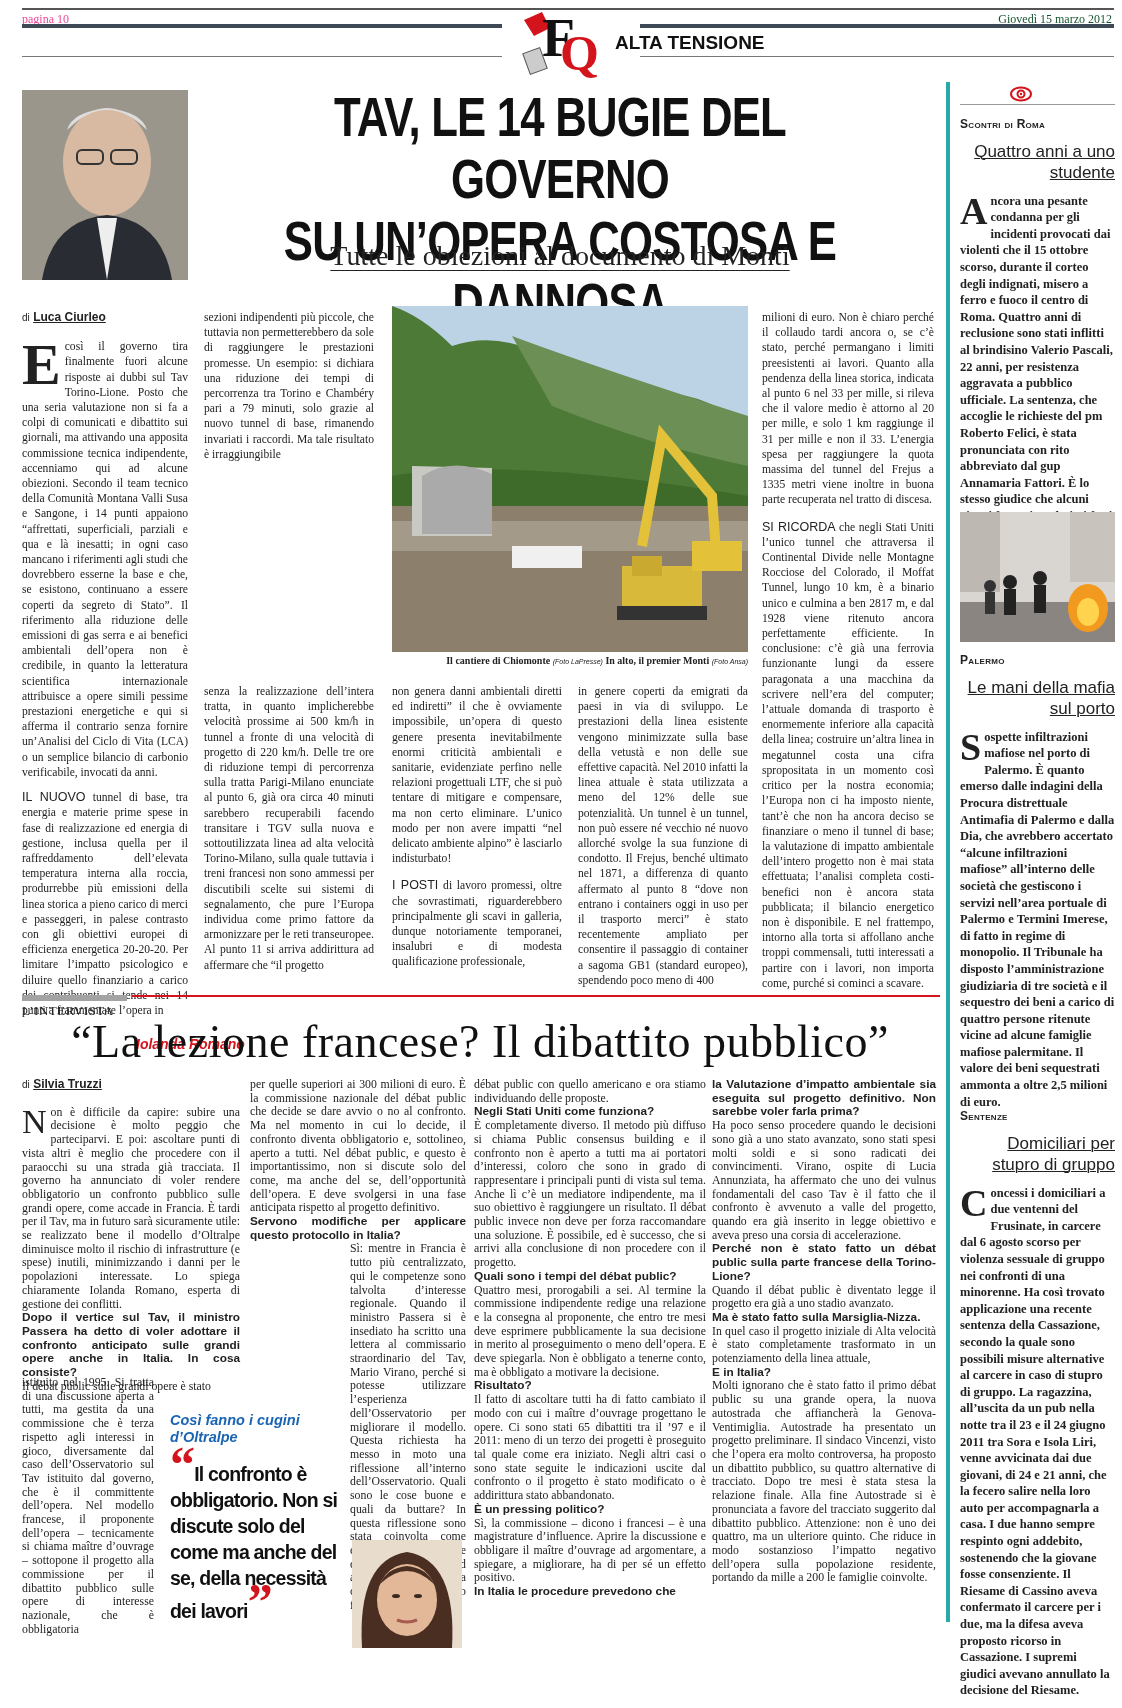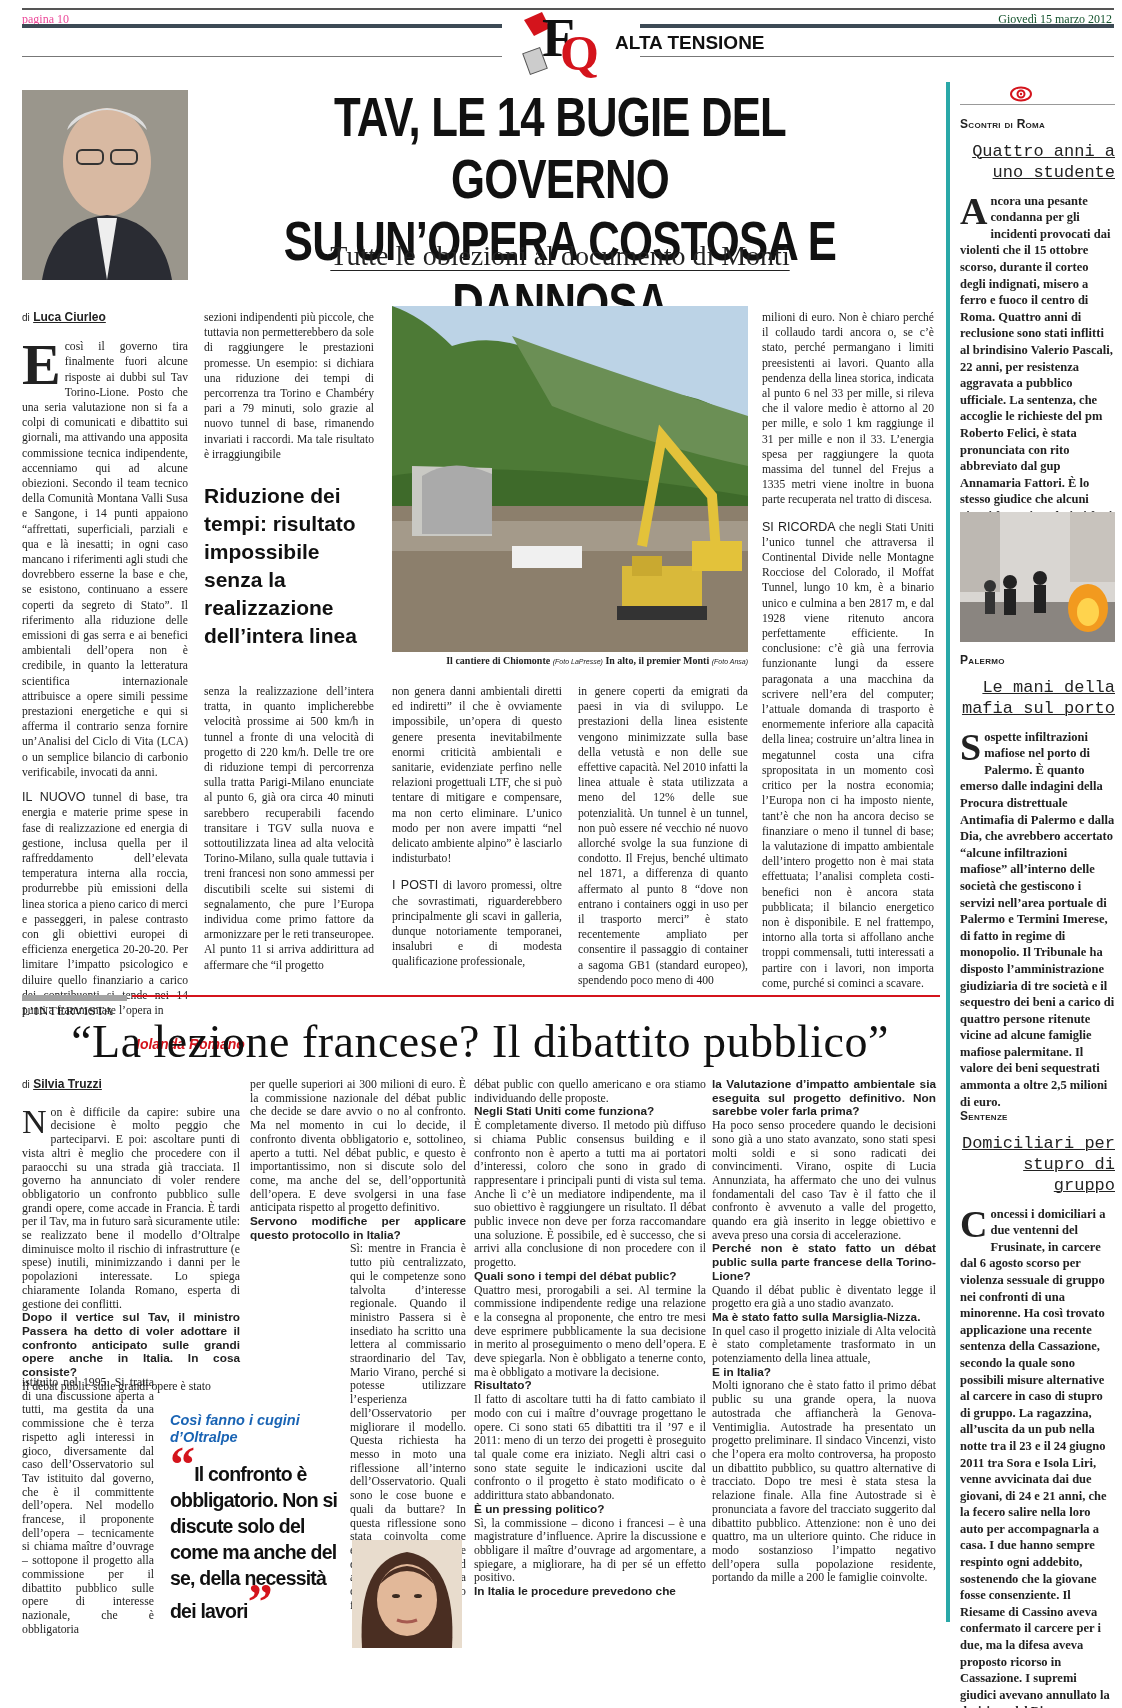--- a/index.html
+++ b/index.html
@@ -23,21 +23,21 @@
 .byline span{text-decoration:underline}
 .dropcap{float:left;font-size:58px;line-height:48px;margin:2px 4px 0 0;font-weight:bold;font-family:"Liberation Serif",serif}
 .lead{font-family:"Liberation Sans",sans-serif;font-weight:normal;font-size:12.5px}
 .pullq{font-family:"Liberation Sans",sans-serif;font-weight:bold;font-size:21px;line-height:28px;color:#111}
 .photo{left:392px;top:306px;width:356px;height:346px;overflow:hidden}
 .caption{left:392px;top:655px;width:356px;font-size:10px;text-align:right;font-weight:bold}
 .caption i{font-weight:normal;font-size:7px;font-family:"Liberation Sans",sans-serif}
 .sidebar-bar{left:946px;top:82px;width:4px;height:1540px;background:#2aa8a8}
 .sb{left:960px;width:155px;font-size:12.5px;line-height:16.6px;font-weight:bold;color:#222}
 .sb-kicker{font-family:"Liberation Sans",sans-serif;font-weight:bold;font-size:12px;font-variant:small-caps;letter-spacing:0.3px}
-.sb-title{font-family:Liberation Mono, monospace;font-size:17px;text-align:right;text-decoration:underline;text-decoration-thickness:1px;font-weight:normal;line-height:21px;color:#222}
+.sb-title{font-family:Liberation Sans, sans-serif;font-size:17px;text-align:right;text-decoration:underline;text-decoration-thickness:1px;font-weight:normal;line-height:21px;color:#222}
 .sb-drop{float:left;font-size:38px;line-height:32px;margin:2px 3px 0 0}
 .eye{left:1010px;top:86px;width:22px;height:16px}
 .sbline{left:960px;top:104px;width:155px;height:1px;background:#999}
 .riot{left:960px;top:512px;width:155px;height:130px;overflow:hidden;background:#cfcfcf}
 .interv-tag{left:22px;top:995px;width:105px;height:15px;border-top:6px solid #a3a3a3}
 .interv-tag span{font-size:13px;letter-spacing:0.5px}
 .interv-name{left:136px;top:1036px;font-family:"Liberation Sans",sans-serif;font-weight:bold;font-style:italic;font-size:14px;color:#d4141c}
 .redline{left:132px;top:995px;width:808px;height:2px;background:#d4141c}
 .int-head{left:30px;top:1015px;width:900px;text-align:center;font-size:46px;line-height:54px;color:#111;letter-spacing:0.5px}
 .col2{font-size:11.8px;line-height:13.7px;text-align:justify;color:#222}
@@ -85,21 +85,20 @@
 <div class="abs subhead">Tutte le obiezioni al documento di Monti</div>
 
 <div class="abs col" style="left:22px;top:310px;width:166px">
   <div class="byline"><span style="text-decoration:none;font-weight:normal;font-size:10px">di</span> <span>Luca Ciurleo</span></div>
   <p style="margin-top:14px"><span class="dropcap">E</span><span>così il governo tira finalmente fuori alcune risposte ai dubbi sul Tav Torino-Lione. Posto che una seria valutazione non si fa a colpi di comunicati e dibattito sui giornali, ma attivando una apposita commissione tecnica indipendente, accenniamo qui ad alcune obiezioni. Secondo il team tecnico della Comunità Montana Valli Susa e Sangone, i 14 punti appaiono “affrettati, superficiali, parziali e qua e là inesatti; in ogni caso mancano i riferimenti agli studi che dovrebbero esserne la base e che, se esistono, continuano a essere coperti da segreto di Stato”. Il riferimento alla riduzione delle emissioni di gas serra e ai benefici ambientali dell’opera non è credibile, in quanto la letteratura scientifica internazionale attribuisce a opere simili pessime prestazioni energetiche e qui si afferma il contrario senza fornire un’Analisi del Ciclo di Vita (LCA) o un semplice bilancio di carbonio verificabile, invocati da anni.</span></p>
   <p style="margin-top:10px"><span class="lead">IL NUOVO</span> <span>tunnel di base, tra energia e materie prime spese in fase di realizzazione ed energia di gestione, inclusa quella per il raffreddamento dell’elevata temperatura interna alla roccia, produrrebbe più emissioni della linea storica a pieno carico di merci e passeggeri, in palese contrasto con gli obiettivi europei di efficienza energetica 20-20-20. Per limitare l’impatto psicologico e diluire quello finanziario a carico dei contribuenti si tende nei 14 punti a frammentare l’opera in</span></p>
 </div>
 
 <div class="abs col" style="left:204px;top:310px;width:170px">
   <p>sezioni indipendenti più piccole, che tuttavia non permetterebbero da sole di raggiungere le prestazioni promesse. Un esempio: si dichiara una riduzione dei tempi di percorrenza tra Torino e Chambéry pari a 79 minuti, solo grazie al nuovo tunnel di base, rimanendo invariati i raccordi. Ma tale risultato è irraggiungibile</p>
-  <div class="pullq" style="margin-top:20px;text-align:left">Riduzione dei tempi: risultato impossibile senza la realizzazione dell’intera linea</div>
 </div>
 <div class="abs col" style="left:204px;top:684px;width:170px">
   <p>senza la realizzazione dell’intera tratta, in quanto implicherebbe velocità prossime ai 500 km/h in tunnel a fronte di una velocità di progetto di 220 km/h. Delle tre ore di riduzione tempi di percorrenza sulla tratta Parigi-Milano enunciate al punto 6, già ora circa 40 minuti sarebbero recuperabili facendo transitare i TGV sulla nuova e sottoutilizzata linea ad alta velocità Torino-Milano, sulla quale tuttavia i treni francesi non sono ammessi per discutibili scelte sui sistemi di segnalamento, che pure l’Europa individua come primo fattore da armonizzare per le reti transeuropee. Al punto 11 si arriva addirittura ad affermare che “il progetto</p>
 </div>
 
 <div class="abs photo">
   <svg width="356" height="346" viewBox="0 0 356 346">
     <rect width="356" height="346" fill="#bcd3e6"></rect>
     <path d="M0 0 L0 200 L356 210 L356 120 Q300 80 260 90 Q220 60 180 70 Q120 20 60 40 Q30 10 0 0Z" fill="#4d7a36"></path>
     <path d="M120 30 Q200 60 356 110 L356 160 Q260 140 160 100Z" fill="#6b8f55"></path>

